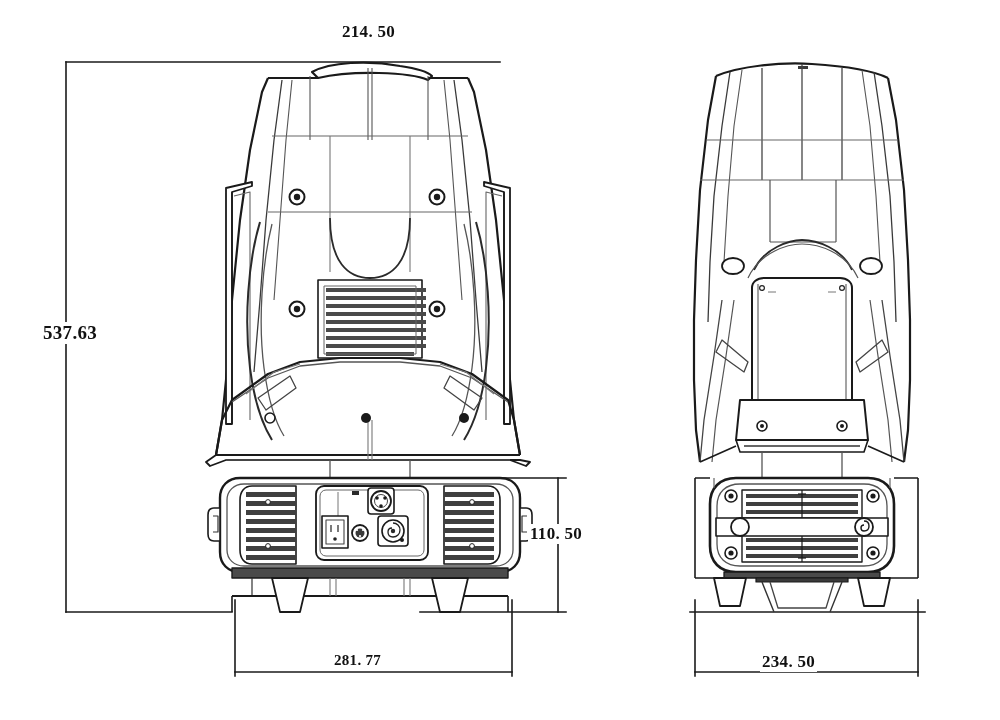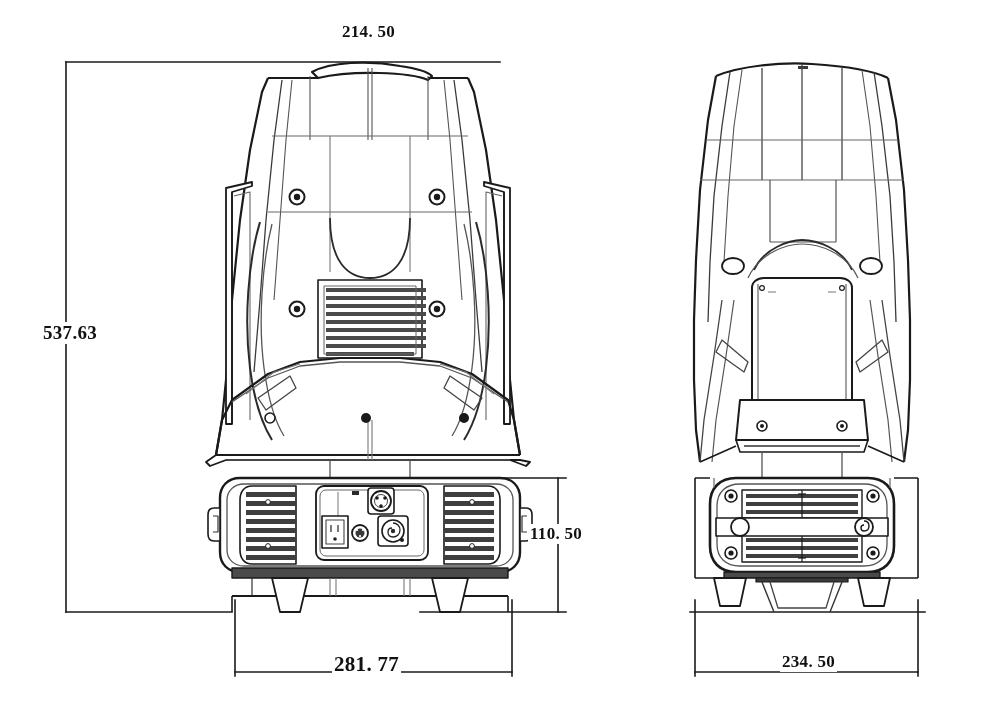--- a/index.html
+++ b/index.html
@@ -31,22 +31,22 @@
     font-weight: bold;
     color: #111111;
     white-space: nowrap;
     letter-spacing: 0.3px;
     background: #ffffff;
     padding: 0 2px;
   }
   #lbl-width-top   { left: 340px; top: 22px;  font-size: 17px; }
   #lbl-height-left { left: 41px;  top: 322px; font-size: 19px; text-align: right; }
   #lbl-base-h      { left: 528px; top: 524px; font-size: 17px; }
-  #lbl-base-w      { left: 332px; top: 652px; font-size: 21px; }
-  #lbl-side-w      { left: 780px; top: 652px; font-size: 17px; }
+  #lbl-base-w      { left: 332px; top: 652px; font-size: 15px; }
+  #lbl-side-w      { left: 760px; top: 652px; font-size: 17px; }
 </style>
 </head>
 <body>
 
 <div id="sheet">
 
   <svg id="drawing" width="1000" height="720" viewBox="0 0 1000 720">
 
     <defs>
       <g id="ventSlats">

